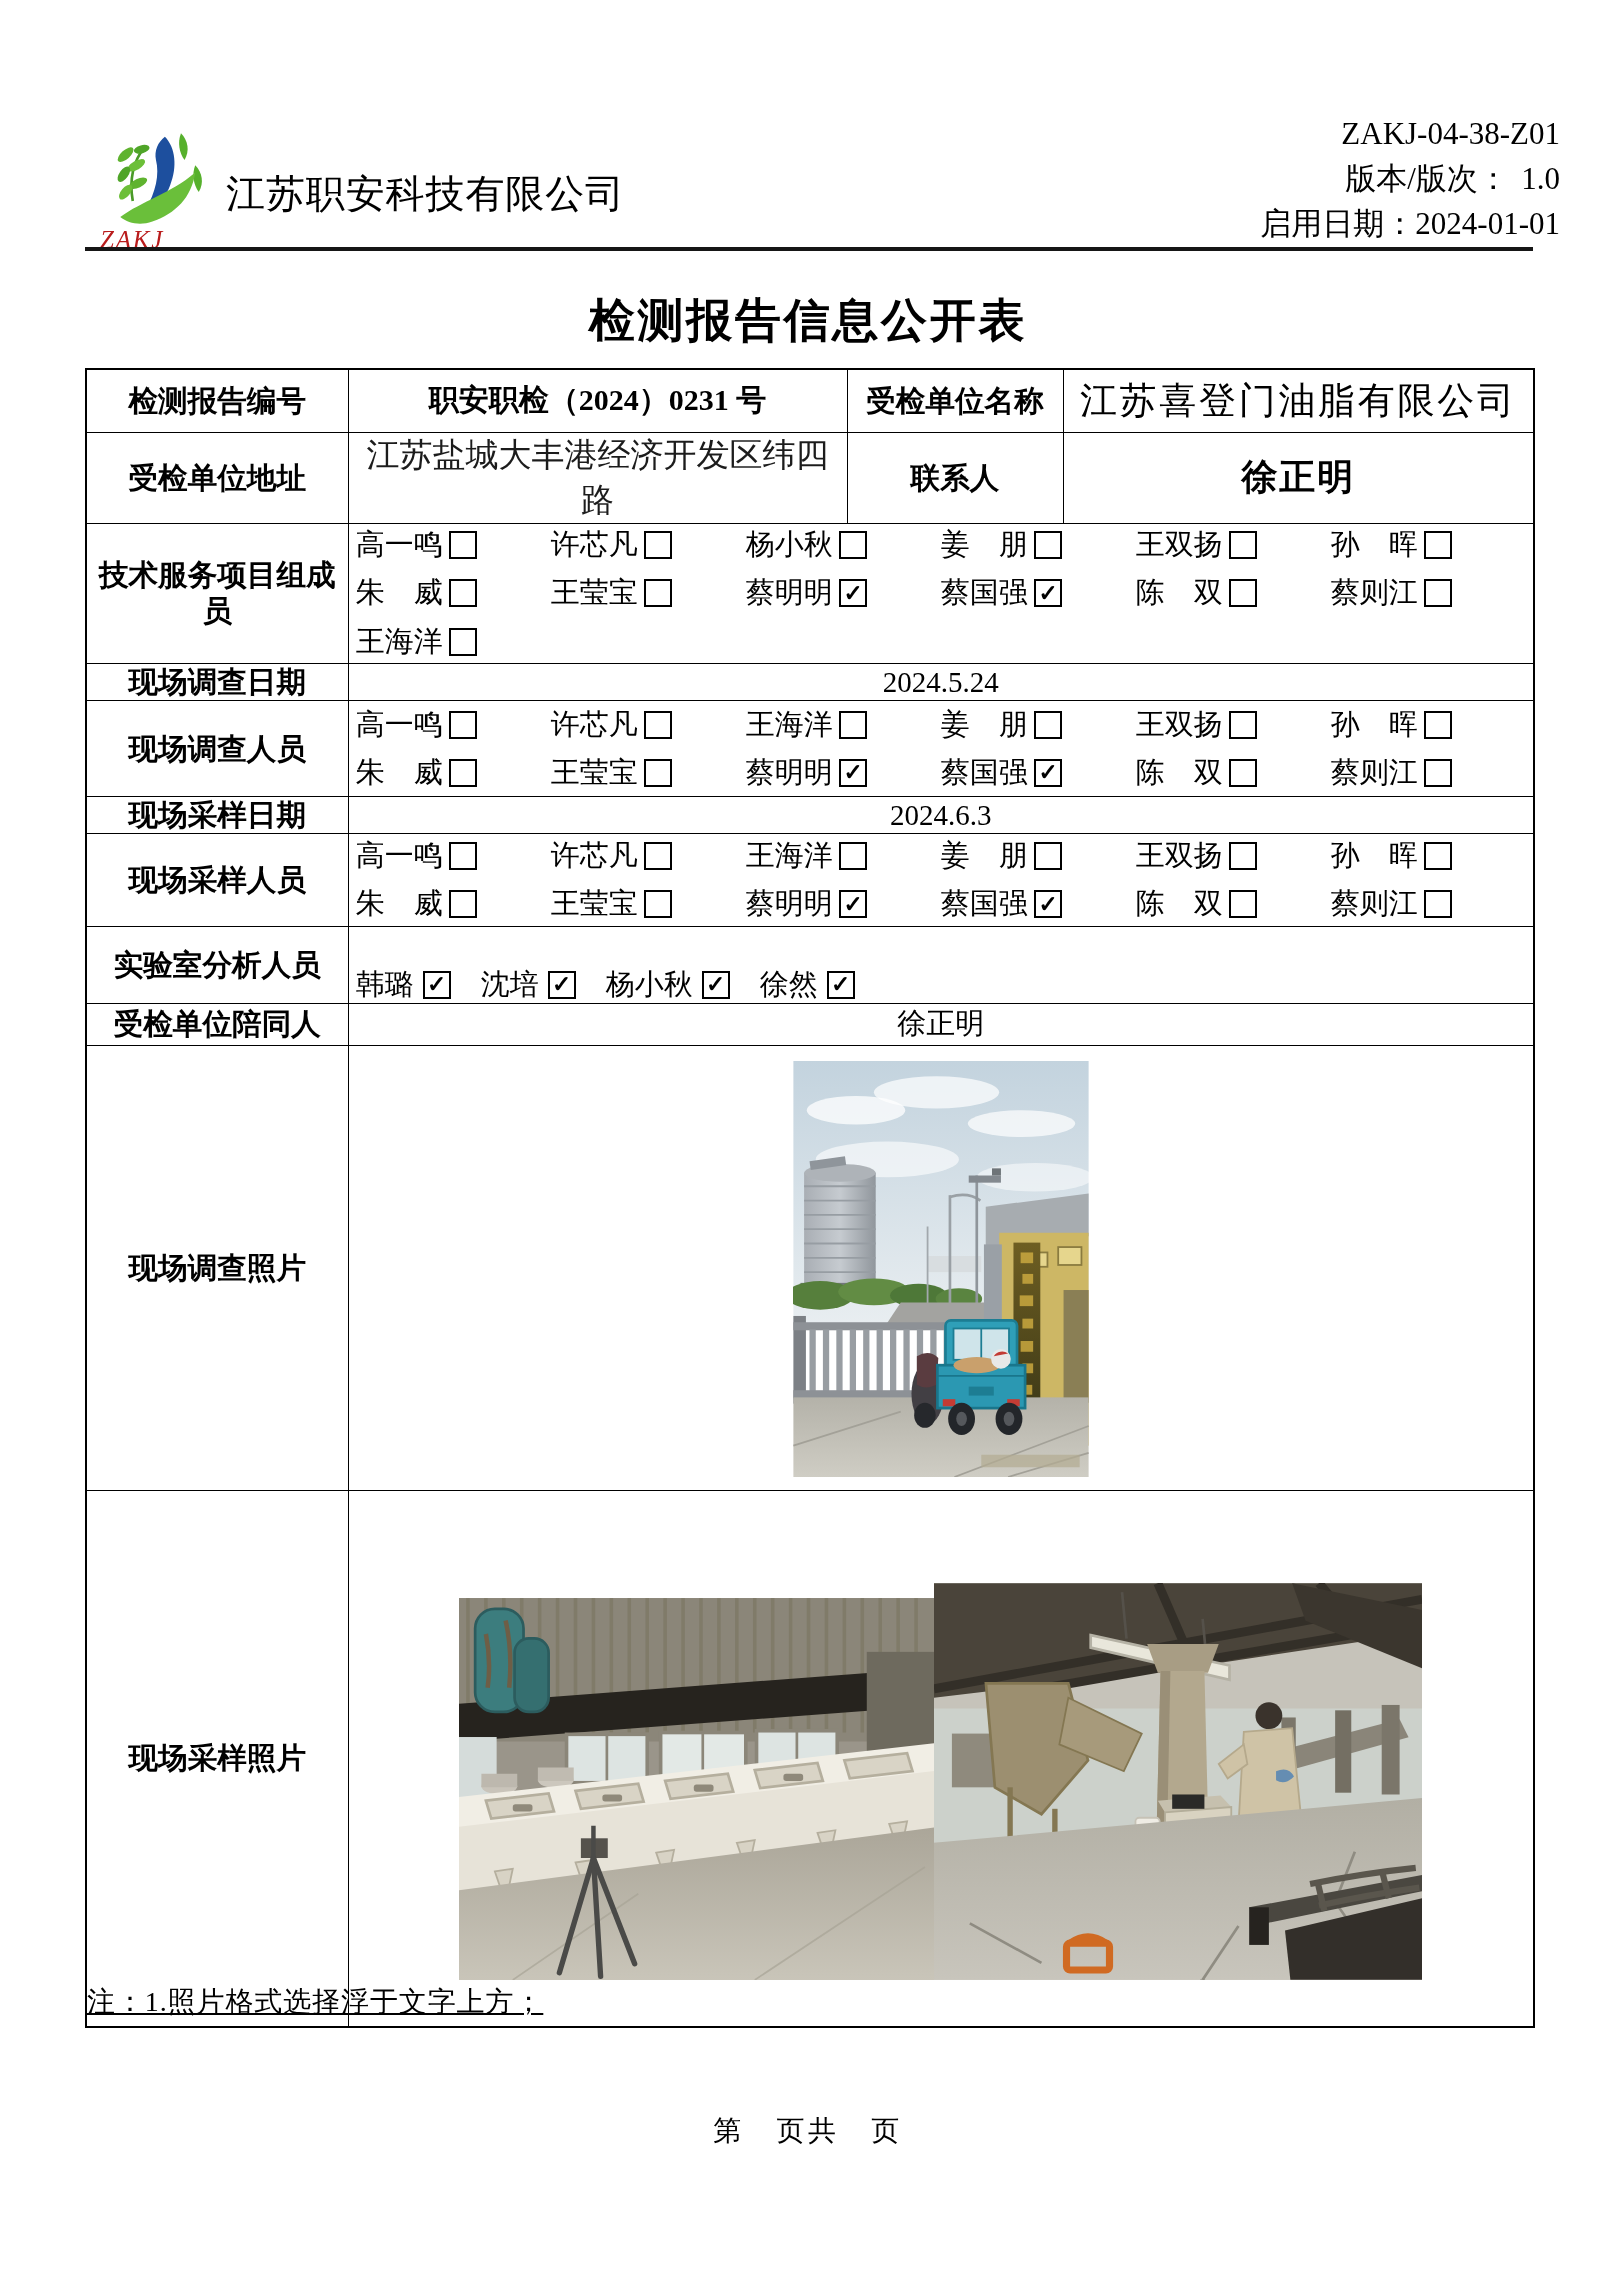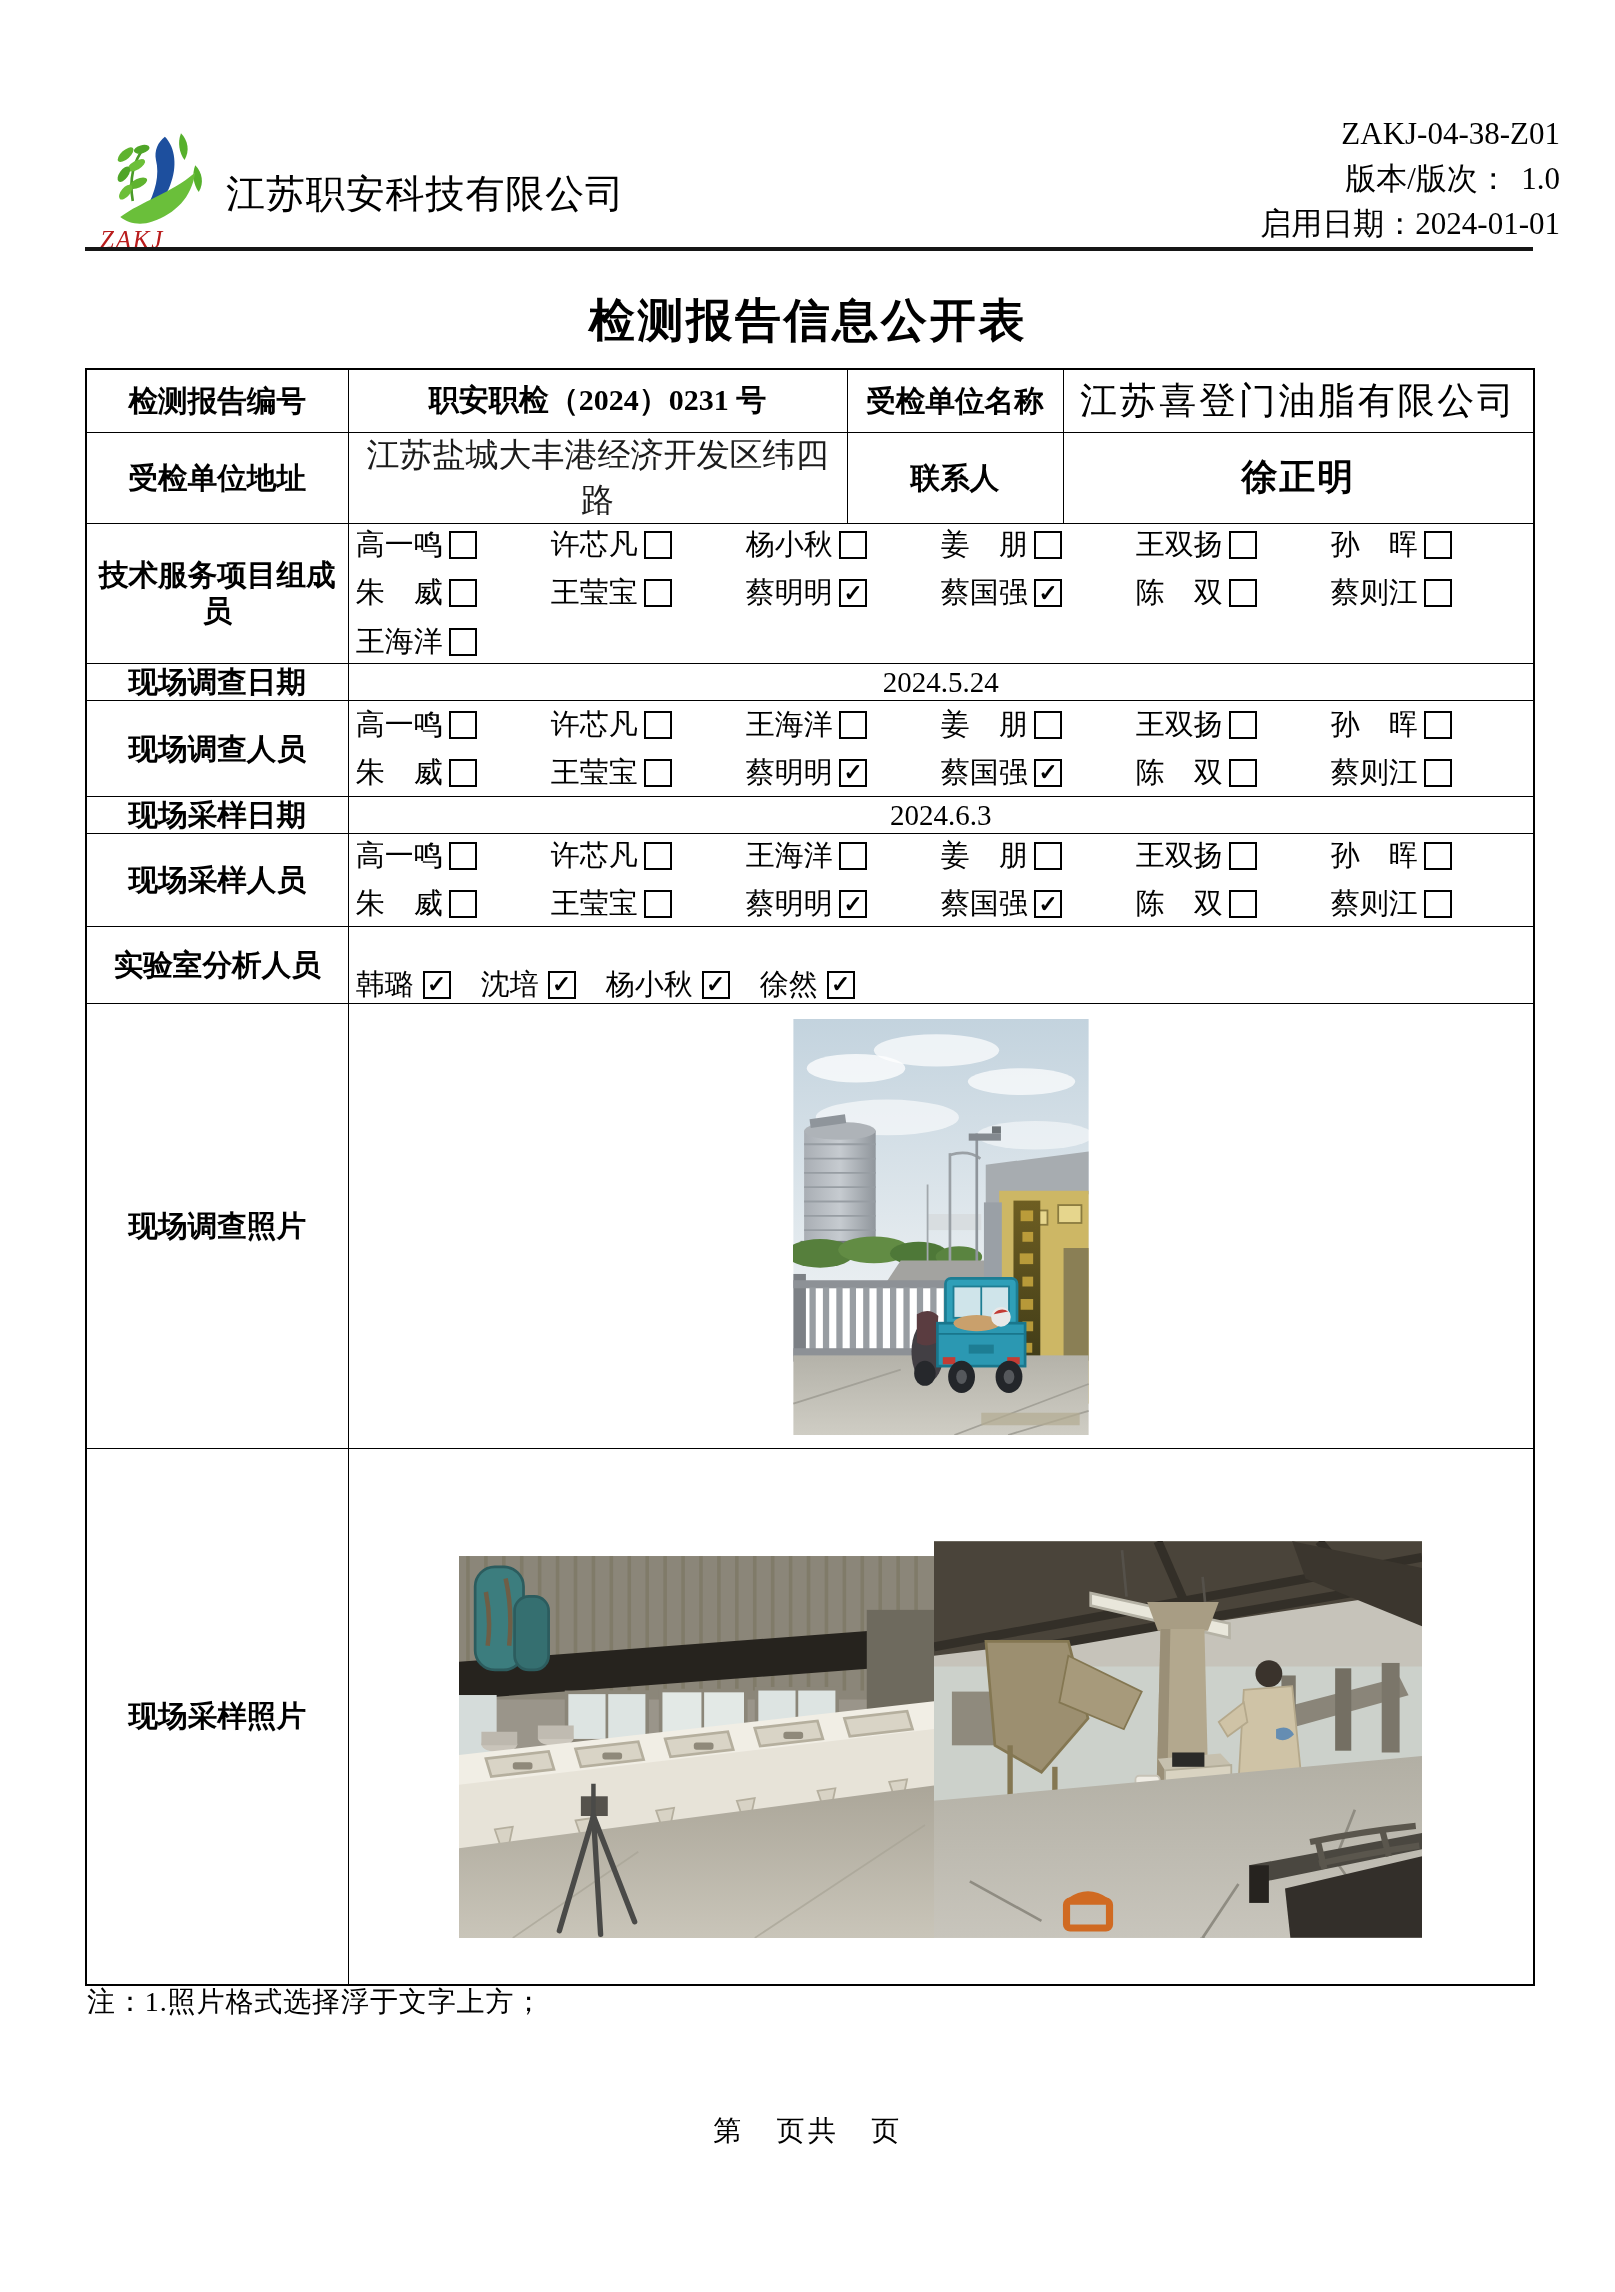--- a/index.html
+++ b/index.html
@@ -49,21 +49,21 @@
   .cb-row .cb-item{height:36px;}
   .cb-row .checkbox{margin-left:9px;}
 
   
   td.photo-cell{padding:0;}
   .photo-wrap1{display:flex;justify-content:center;align-items:center;height:100%;padding-top:1.8px;}
   .photo-wrap2{display:flex;justify-content:center;align-items:flex-end;padding-top:47px;}
   .photo-frame{display:block;}
 
   
-  .note{position:absolute;left:87px;top:1983px;font-size:28px;letter-spacing:0.9px;}
+  .note{position:absolute;left:87px;top:1983px;font-size:28px;letter-spacing:0.9px;text-decoration:underline;}
   .footer{position:absolute;left:0;top:2112px;width:100%;text-align:center;
           font-size:28px;letter-spacing:3.6px;}
 </style>
 </head>
 <body>
 
 <div class="page">
 
   <svg class="logo-svg" width="116" height="99" viewBox="0 0 130 110">
     <path d="M30,78 C26,56 30,34 44,16" stroke="#4a9a28" stroke-width="3" fill="none"></path>
@@ -354,20 +354,24 @@
             </div>
 
             <div class="cb-item">
               <span class="cb-name">徐然</span>
               <span class="checkbox checked">✓</span>
             </div>
           </div>
       </td>
     </tr>
 
+    <tr class="r9">
+      <td class="lbl">受检单位陪同人</td>
+      <td class="val-plain" colspan="3">徐正明</td>
+    </tr>
 
     <tr class="r10">
       <td class="lbl">现场调查照片</td>
       <td class="photo-cell" colspan="3">
         <div class="photo-wrap1">
           <svg class="photo-frame" width="296" height="416" viewBox="0 0 330 465">
             <defs>
               <linearGradient id="sky1" x1="0" y1="0" x2="0" y2="1">
                 <stop offset="0" stop-color="#c3d3de"></stop>
                     <stop offset="1" stop-color="#e9eef1"></stop>

